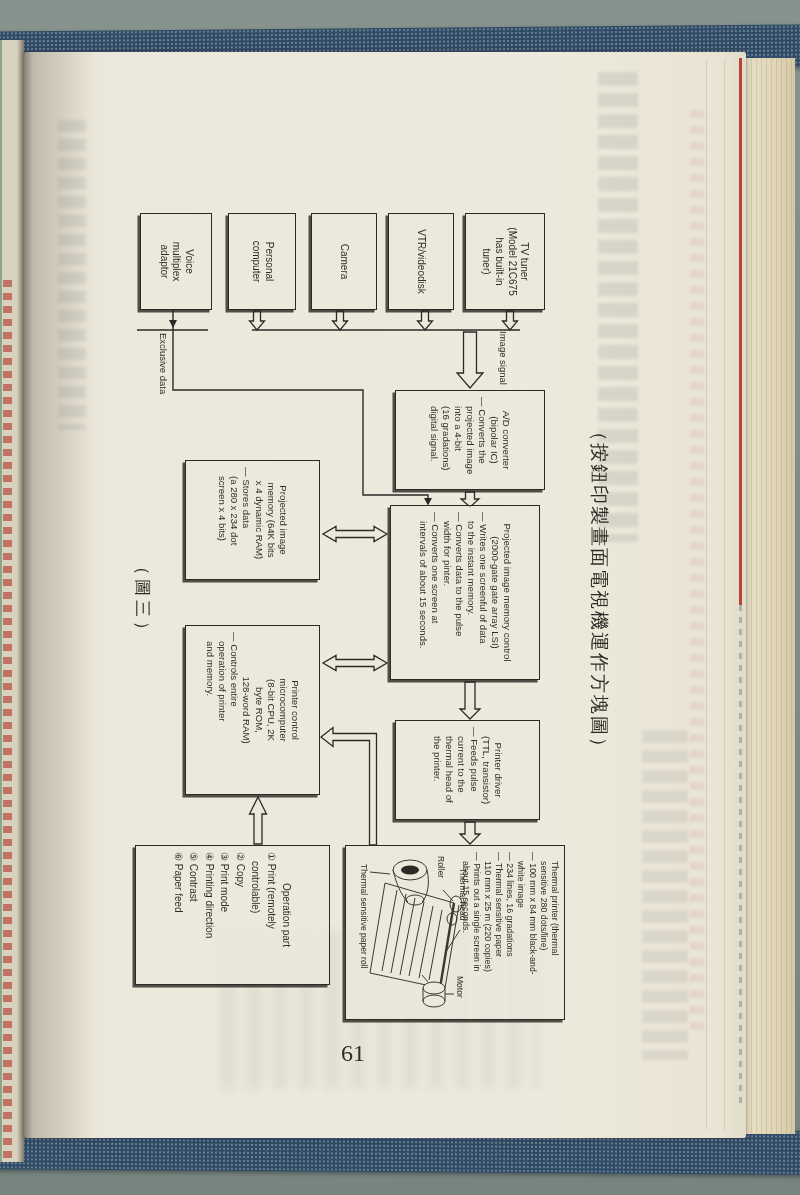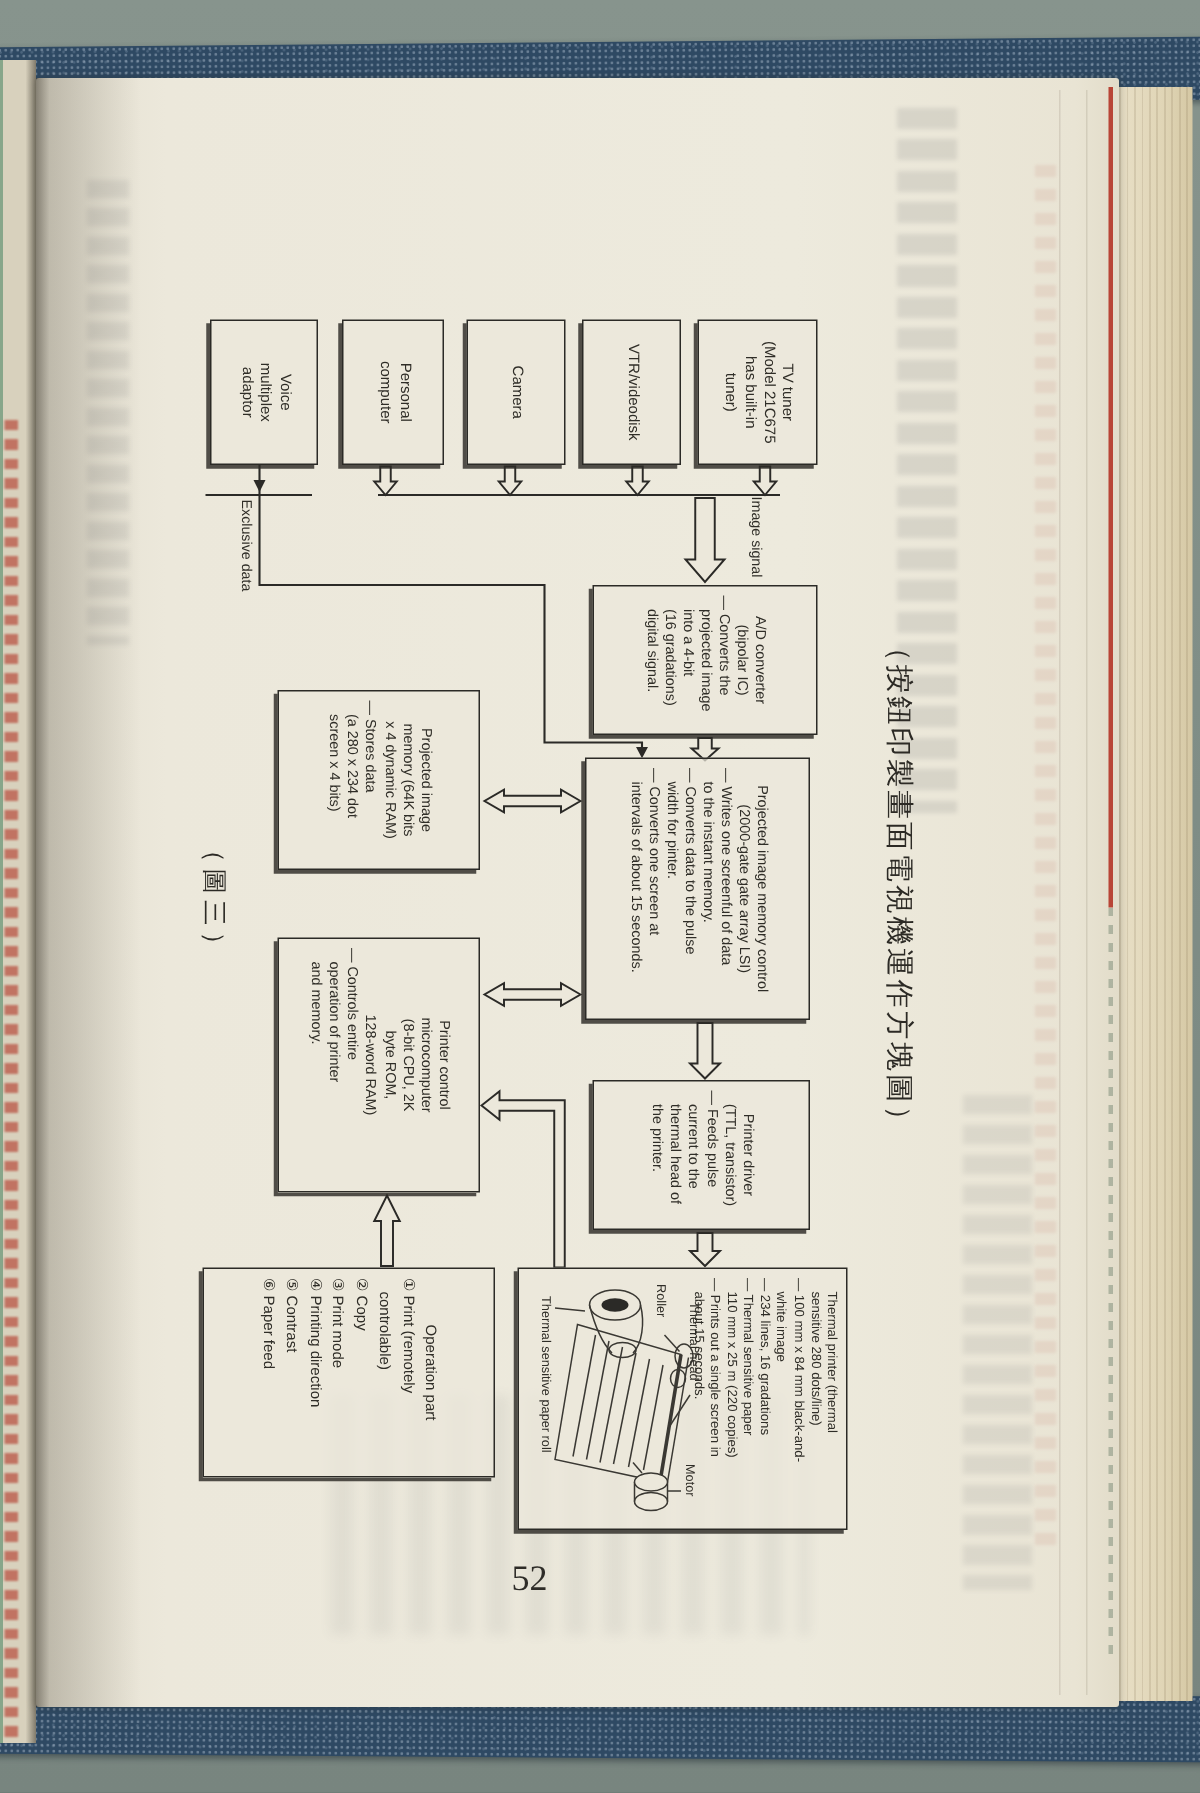--- a/index.html
+++ b/index.html
@@ -247,14 +247,14 @@
     </svg>
 
     <div class="lbl" style="left:160px;top:112px;width:56px;text-align:center;">Image signal</div>
     <div class="lbl" style="left:163px;top:452px;width:130px;">Exclusive data</div>
     <div class="lbl" style="left:698px;top:153px;font-size:8.5px;">Thermal head</div>
     <div class="lbl" style="left:686px;top:175px;font-size:8.5px;">Roller</div>
     <div class="lbl" style="left:806px;top:156px;font-size:8.5px;">Motor</div>
     <div class="lbl" style="left:694px;top:252px;width:150px;font-size:8.5px;">Thermal sensitive paper roll</div>
   </div>
 
-  <div class="page-num">52</div>
+  <div class="page-num">61</div>
 </div>
 
 </body></html>

